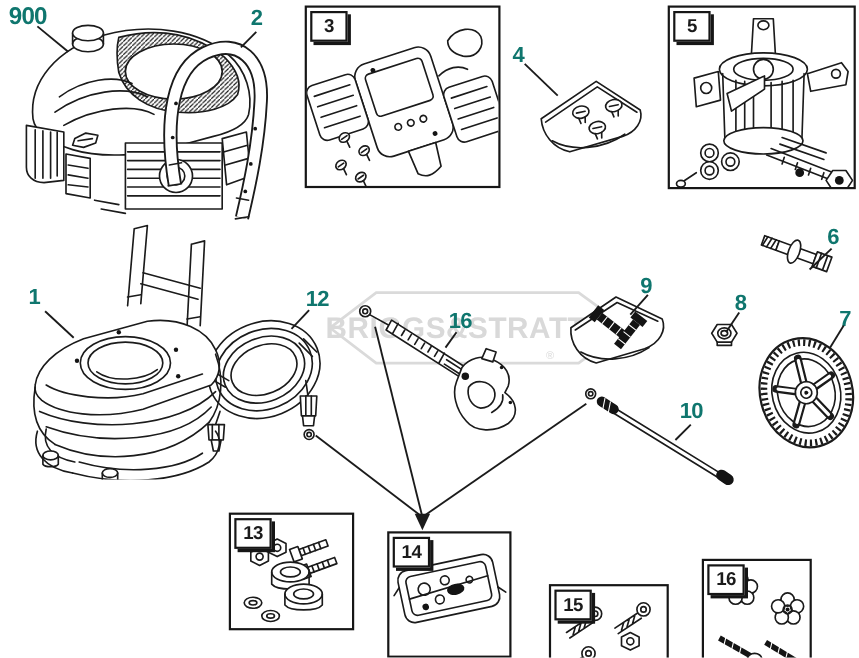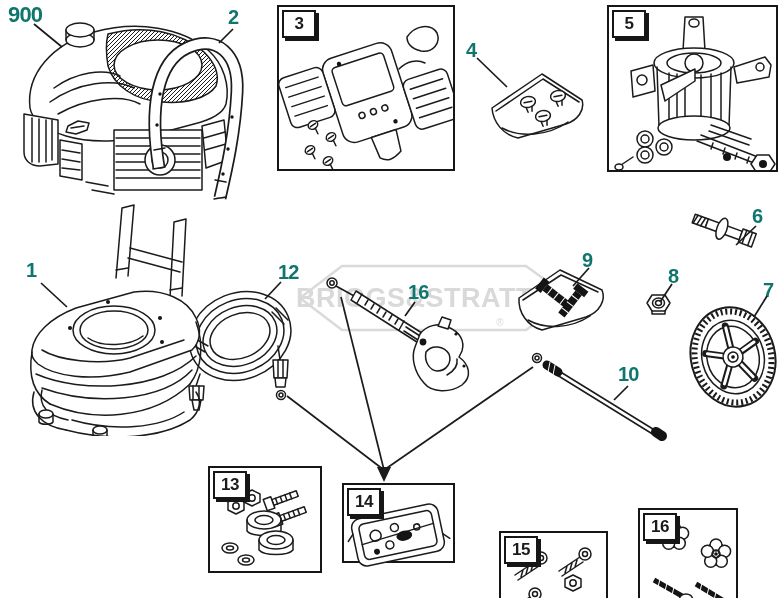--- a/index.html
+++ b/index.html
@@ -353,21 +353,21 @@
       <ellipse class="wfill" cx="66" cy="72" rx="17" ry="9"></ellipse>
         <ellipse class="stroke" cx="66" cy="72" rx="9" ry="4.5"></ellipse>
       <path class="stroke" d="M49 72 L49 82 M83 72 L83 82 M49 82 C54 88 78 88 83 82"></path>
       <ellipse class="wfill" cx="20" cy="80" rx="8" ry="5"></ellipse>
         <ellipse class="stroke" cx="20" cy="80" rx="3.5" ry="2"></ellipse>
       <ellipse class="wfill" cx="36" cy="92" rx="8" ry="5"></ellipse>
         <ellipse class="stroke" cx="36" cy="92" rx="3.5" ry="2"></ellipse>
     </svg>
   </div>
 
-  <div class="pbox" style="left:342px;top:483px;width:113px;height:80px;text-decoration:underline;">
+  <div class="pbox" style="left:352px;top:483px;width:113px;height:115px;text-decoration:underline;">
     <div class="numbox">14</div>
     <svg width="109" height="103" viewBox="0 0 109 103">
       <g transform="rotate(-12 54 50)">
         <rect class="wfill" x="10" y="26" width="88" height="48" rx="9"></rect>
         <rect class="stroke" x="17" y="32" width="74" height="36" rx="5"></rect>
         <path class="stroke" d="M17 52 L91 46"></path>
         <circle class="stroke" cx="32" cy="46" r="5.5"></circle>
           <circle class="stroke" cx="52" cy="42" r="4"></circle>
         <circle class="stroke" cx="74" cy="46" r="3"></circle>
           <circle class="stroke" cx="44" cy="58" r="4"></circle>

